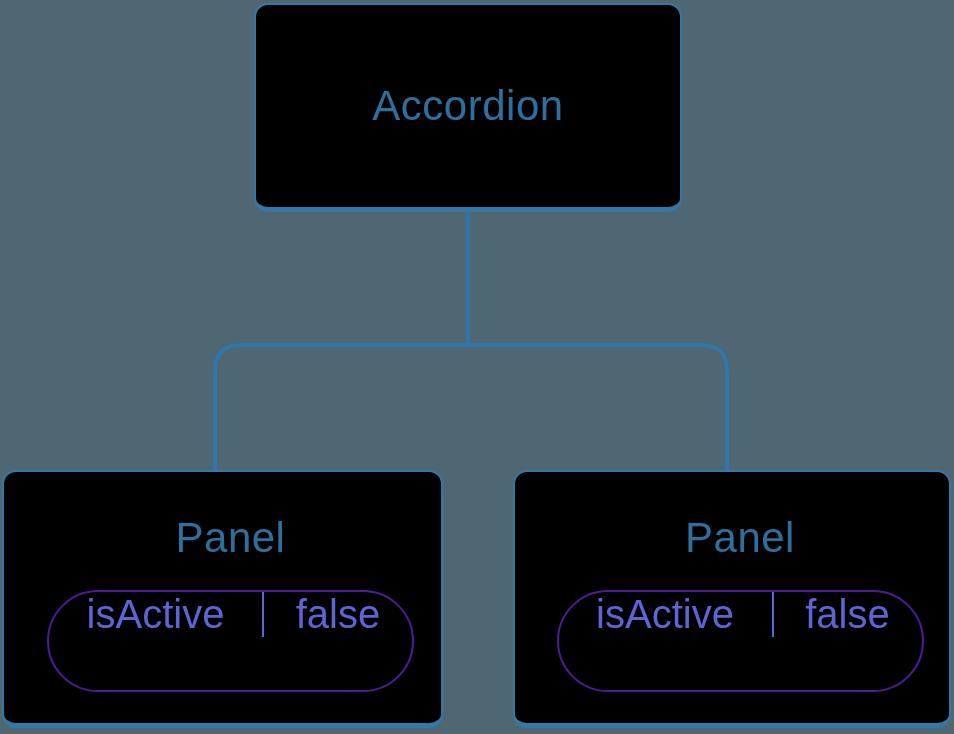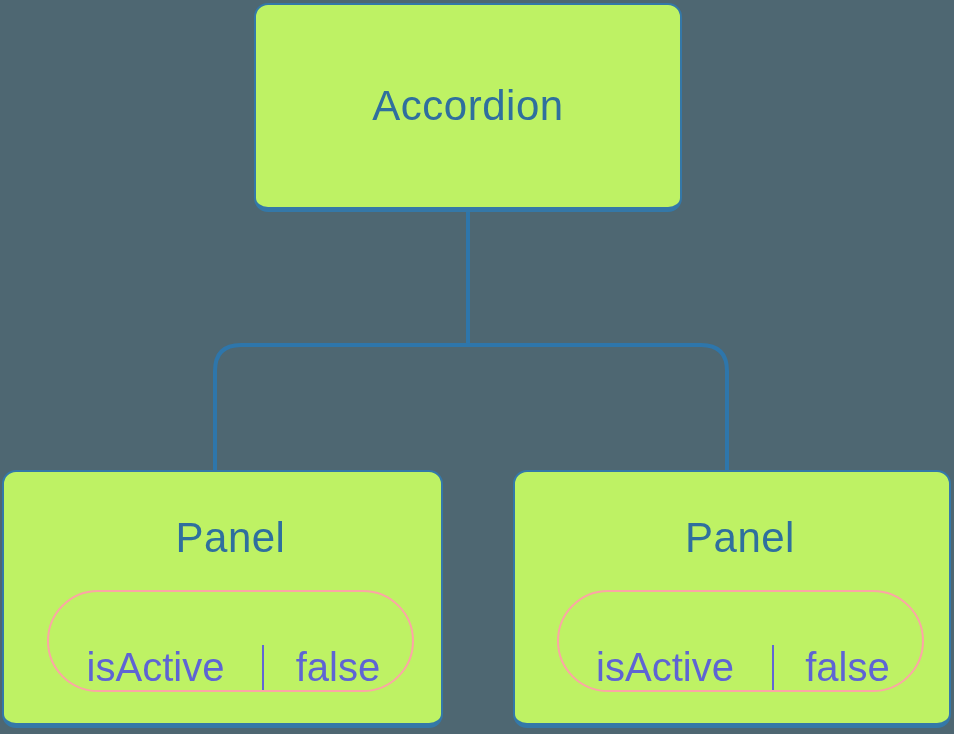--- a/index.html
+++ b/index.html
@@ -22,21 +22,21 @@
     width: 954px;
     height: 734px;
   }
   .connector-svg path {
     stroke: #2E76AB;
     stroke-width: 4;
     fill: none;
   }
   .node {
     position: absolute;
-    background: #bef264;
+    background: #000000;
     border: 2px solid #3478A8;
     border-bottom-width: 5px;
     border-radius: 14px;
     box-sizing: border-box;
   }
   .node-root {
     left: 254px;
     top: 3px;
     width: 428px;
     height: 209px;
@@ -65,25 +65,25 @@
     line-height: 56px;
     color: #2F6F9E;
     font-size: 42px;
     font-weight: 500;
     letter-spacing: 0.5px;
   }
   .pill {
     margin-top: 24px;
     width: 367px;
     height: 102px;
-    border: 2px solid #fca5a5;
+    border: 2px solid #4c1d95;
     border-radius: 51px;
     box-sizing: border-box;
     display: flex;
-    align-items: flex-end;
+    align-items: flex-start;
     overflow: hidden;
   }
   .pill-cell {
     display: flex;
     align-items: center;
     justify-content: center;
     color: #5E64D4;
     font-size: 40px;
     font-weight: 400;
   }

